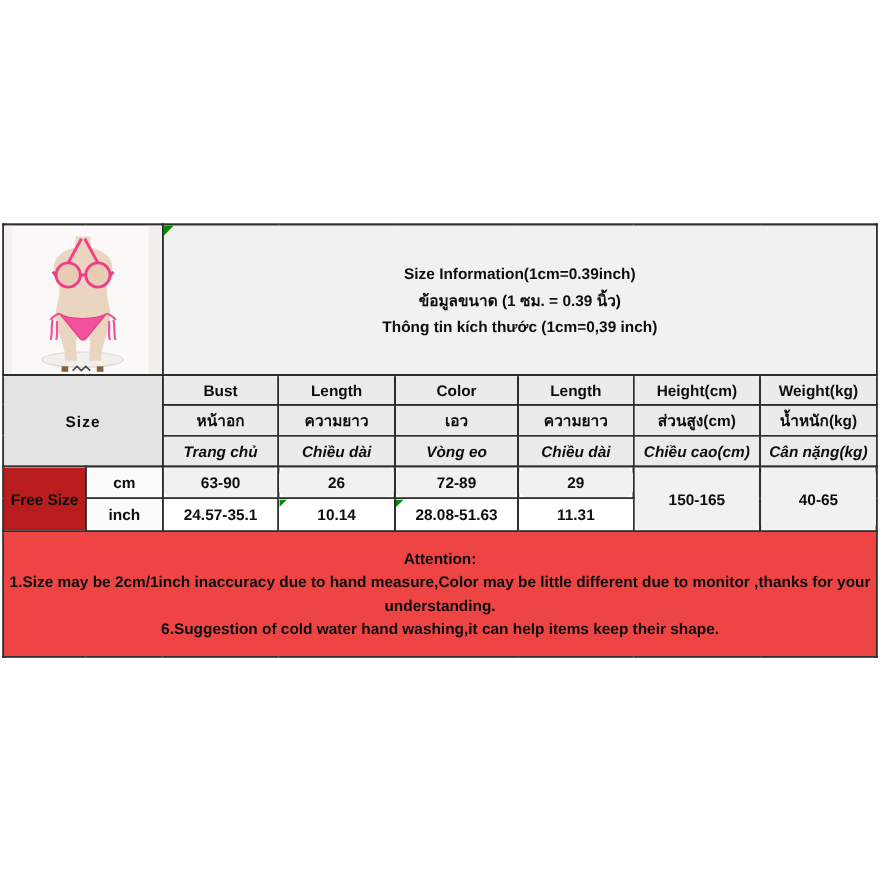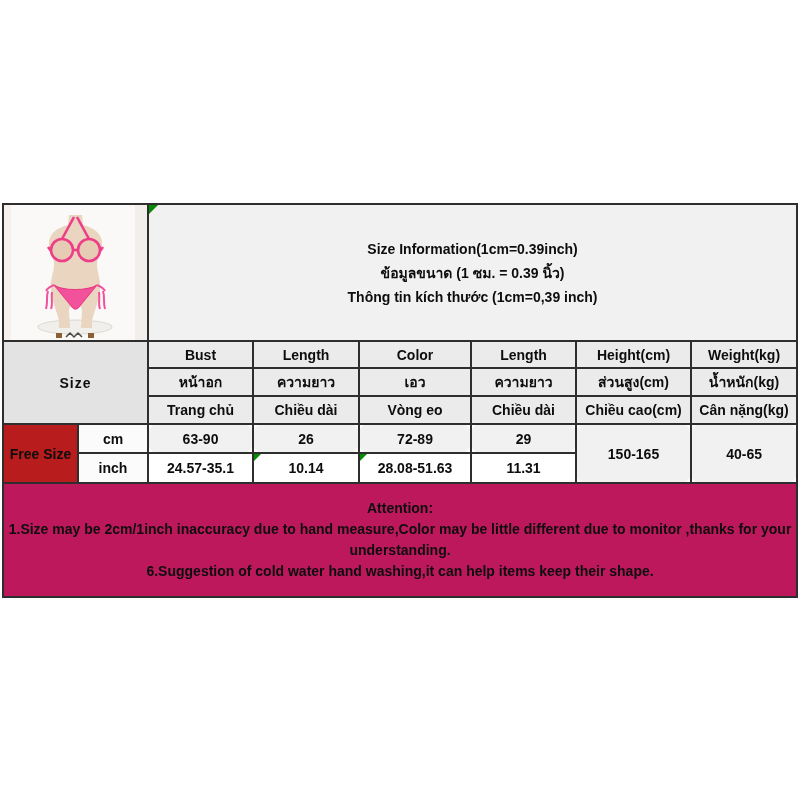--- a/index.html
+++ b/index.html
@@ -19,40 +19,40 @@
     text-align:center;vertical-align:middle;
     padding:0;overflow:hidden;position:relative;
     font-size:14px;font-weight:bold;
   }
   
   col.c0a{width:75px;} col.c0b{width:70px;}
   col.c1{width:105px;} col.c2{width:106px;} col.c3{width:112px;}
   col.c4{width:105px;} col.c5{width:115px;} col.c6{width:106px;}
 
   tr.r-img{height:137px;}
-  tr.r-en{height:27px;}  tr.r-th{height:28px;}  tr.r-vi{height:28px;}
+  tr.r-en{height:27px;}  tr.r-th{height:28px;}  tr.r-vi{height:28px;font-style:italic;}
   tr.r-cm{height:29px;}  tr.r-inch{height:30px;}
   tr.r-note{height:114px;}
 
   td.cell-photo{background:#fbf9f7;padding:0;}
   td.cell-photo svg{display:block;width:100%;height:100%;}
 
   td.cell-header{
     background:#f1f1f1;font-size:15px;font-weight:bold;line-height:24px;
   }
   td.cell-size{
     background:#e3e3e3;font-size:30px;font-weight:bold;letter-spacing:1px;
   }
   td.hdr{background:#ebebeb;font-size:13.5px;}
   td.cell-freesize{background:#b91c1c;font-size:15px;}
   td.cell-unit{background:#fbfbfb;}
   td.band{background:#f1f1f1;border-radius:10px;}
   td.plain{background:#ffffff;}
   td.cell-note{
-    background:#be185d;text-align:left;vertical-align:top;
+    background:#ef4444;text-align:left;vertical-align:top;
     font-weight:normal;font-size:13.5px;line-height:21px;
     padding:2px 5px 0 4px;
   }
   .note-line{white-space:normal;}
 
   
   .flag{
     position:absolute;top:0;left:0;width:0;height:0;
     border-top:7px solid #068a06;border-right:7px solid transparent;
   }

